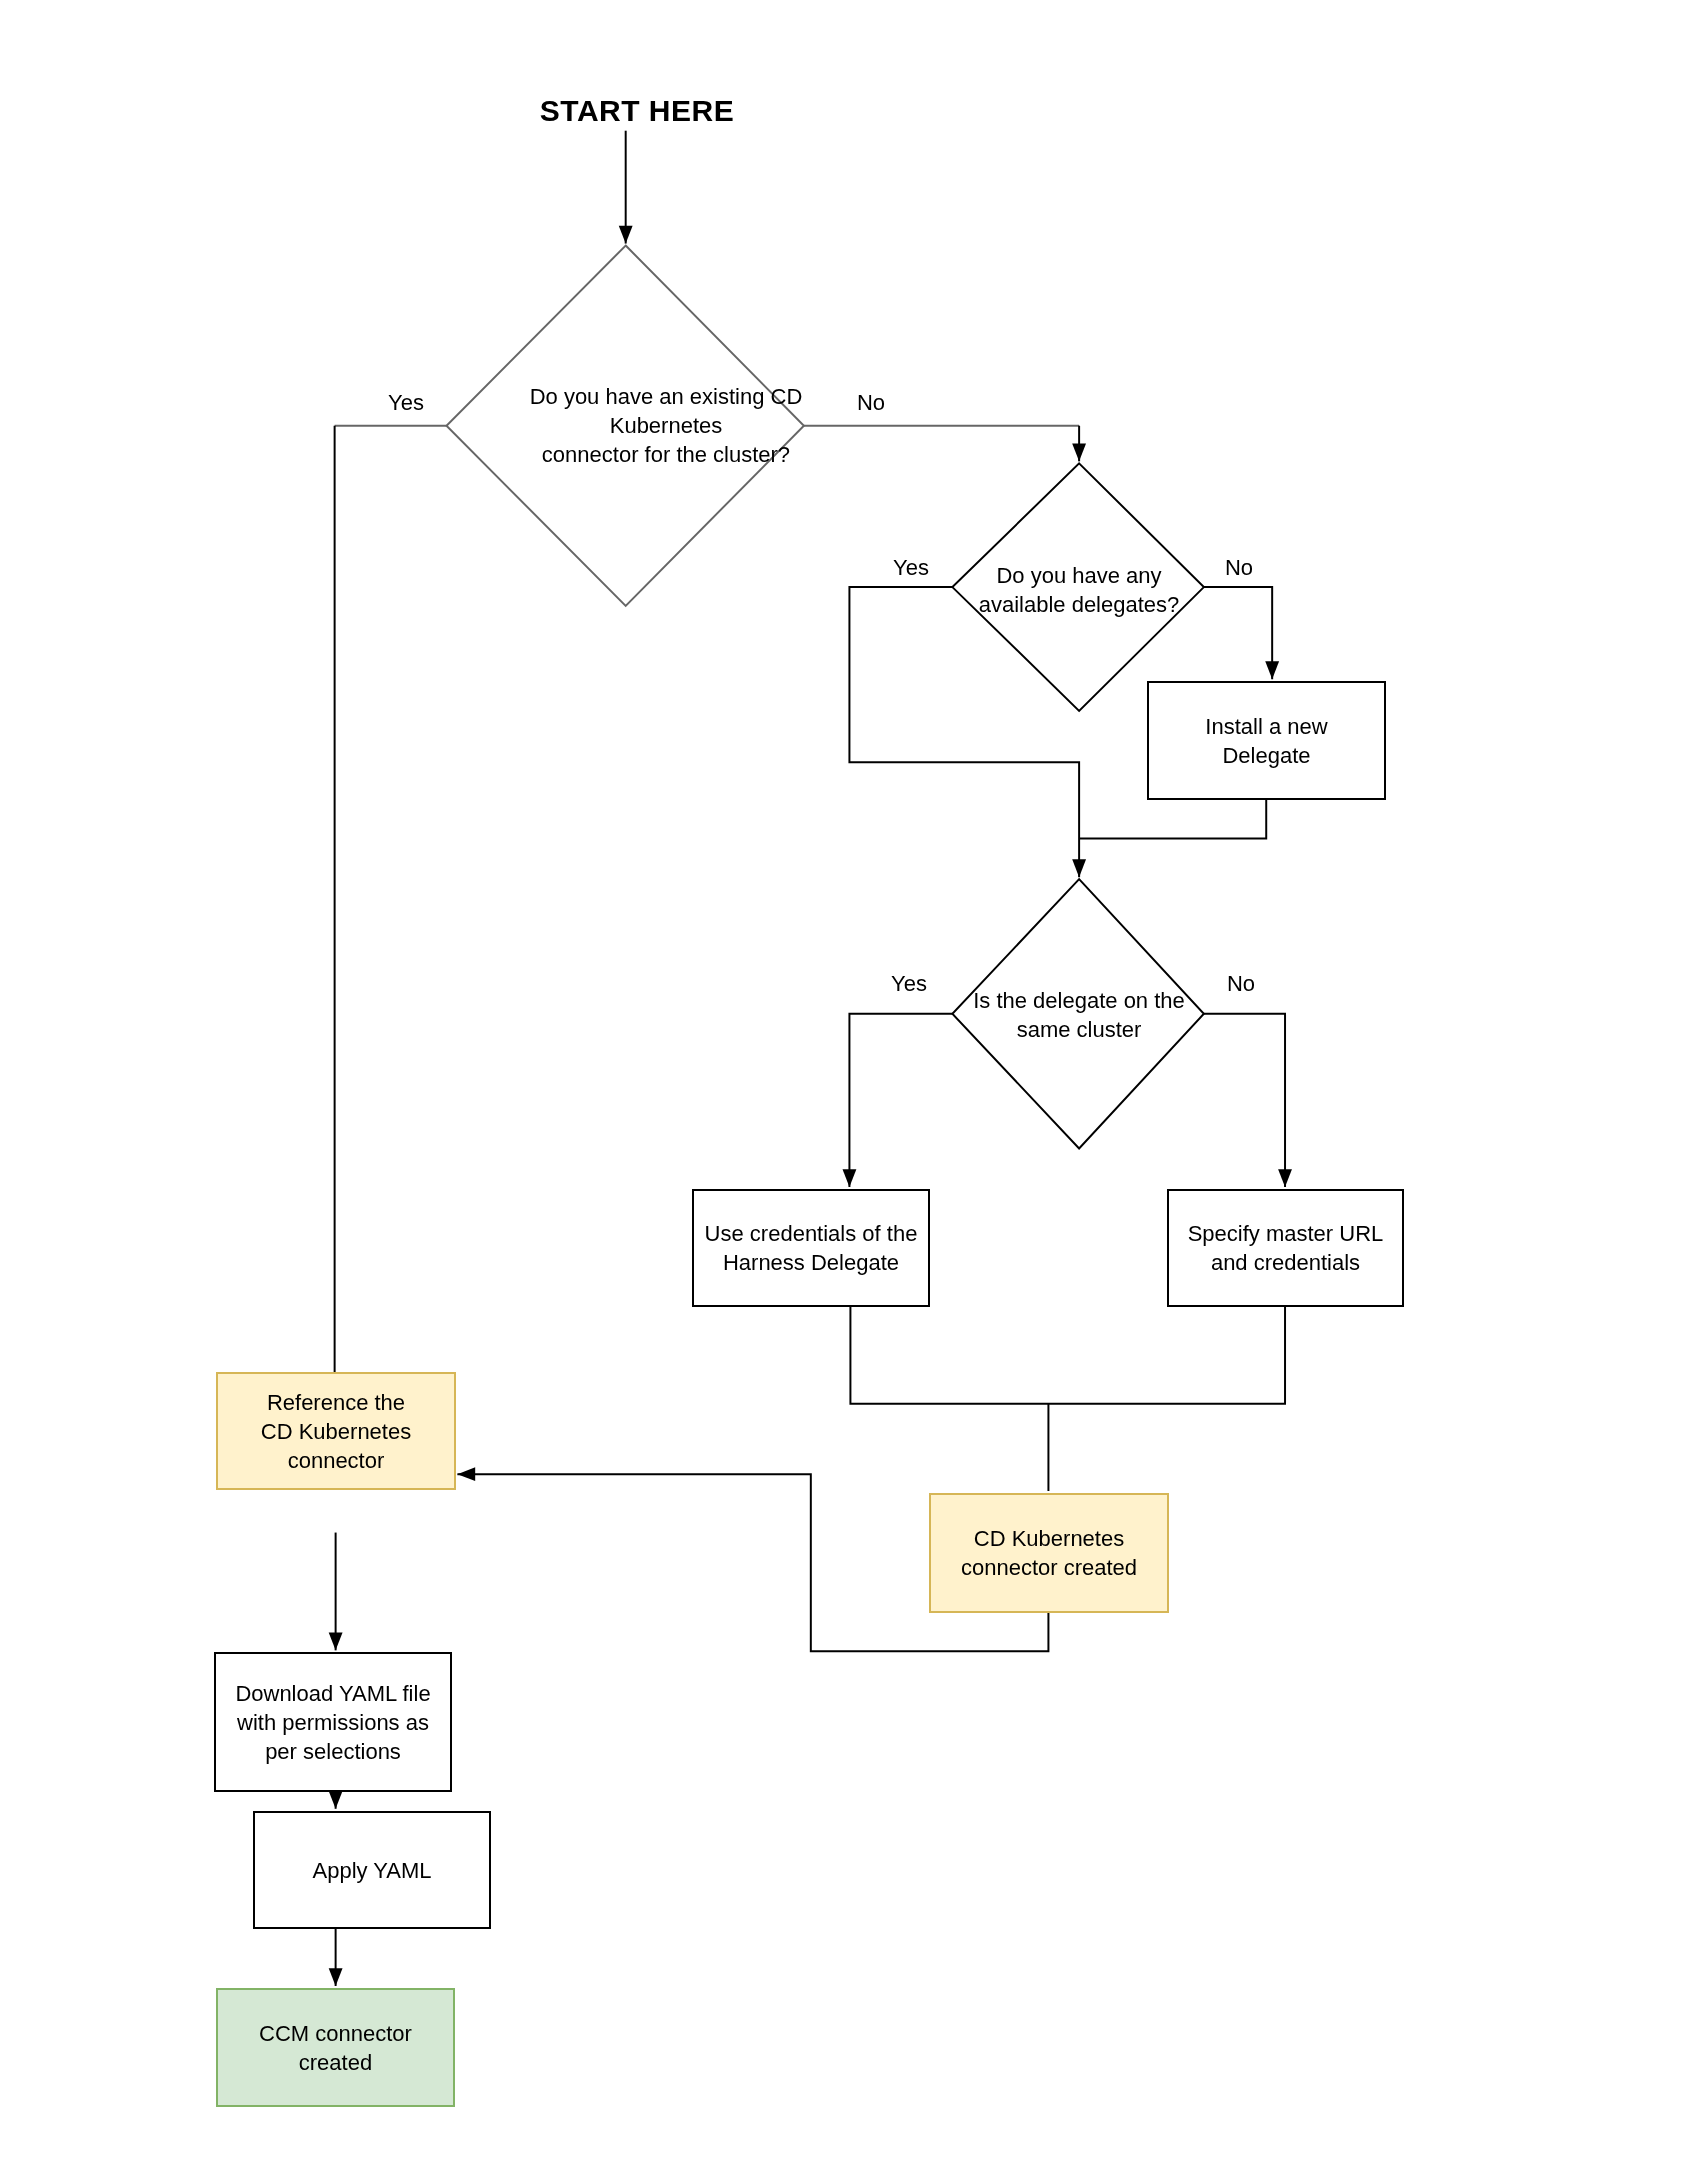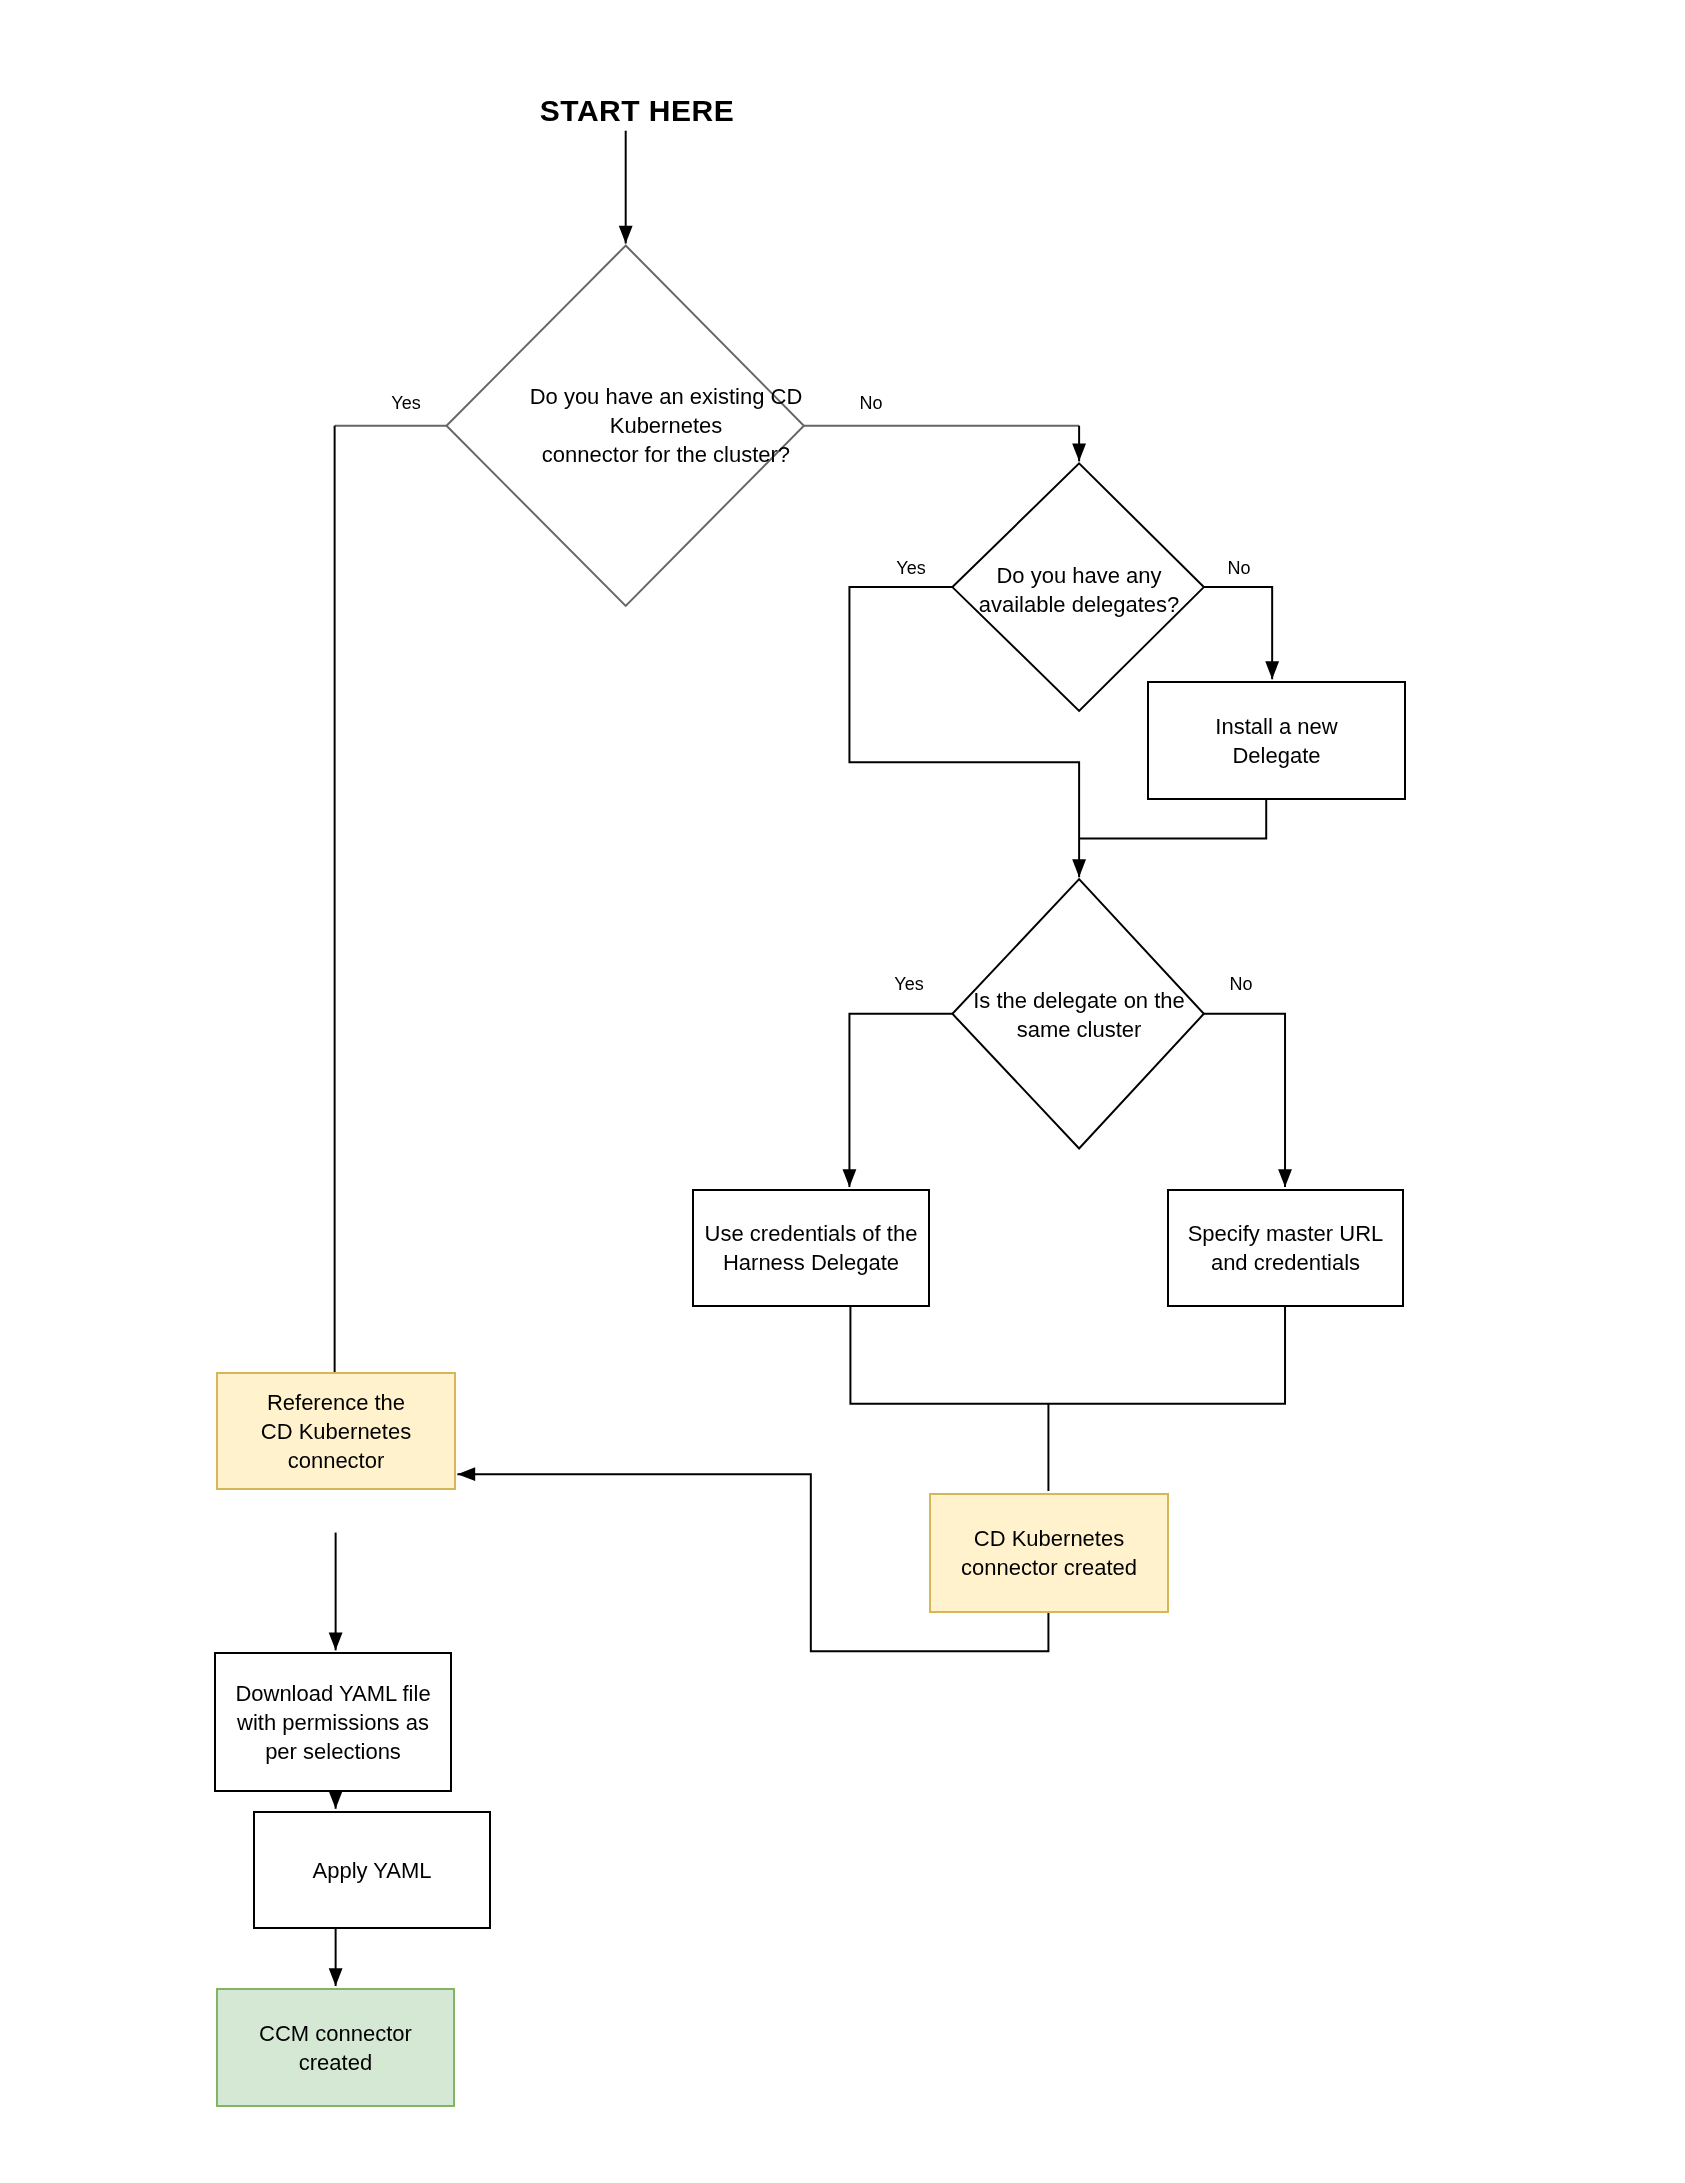--- a/index.html
+++ b/index.html
@@ -24,21 +24,21 @@
   }
   .process{background:#ffffff;border:2px solid var(--line);}
   .yellow{background:var(--yellow-fill);border:2px solid var(--yellow-border);}
   .green{background:var(--green-fill);border:2px solid var(--green-border);}
   .dtext{
     position:absolute;transform:translate(-50%,-50%);text-align:center;
     font-size:22px;line-height:29px;white-space:pre-line;
   }
   .lbl{
     position:absolute;transform:translate(-50%,-50%);
-    font-size:18px;line-height:26px;white-space:nowrap;
+    font-size:22px;line-height:26px;white-space:nowrap;
   }
   .title{
     position:absolute;transform:translate(-50%,-50%);
     font-size:30px;font-weight:bold;white-space:nowrap;letter-spacing:0.5px;
   }
 </style>
 </head>
 <body>
 
 <div id="canvas">
@@ -89,21 +89,21 @@
   <div class="dtext" style="left:1079px;top:1015px;">Is the delegate on the
 same cluster</div>
 
   <div class="lbl" style="left:406px;top:403px;">Yes</div>
   <div class="lbl" style="left:871px;top:403px;">No</div>
   <div class="lbl" style="left:911px;top:568px;">Yes</div>
   <div class="lbl" style="left:1239px;top:568px;">No</div>
   <div class="lbl" style="left:909px;top:984px;">Yes</div>
   <div class="lbl" style="left:1241px;top:984px;">No</div>
 
-  <div class="node process" style="left:1147px;top:681px;width:259px;height:119px;">Install a new
+  <div class="node process" style="left:1147px;top:681px;width:239px;height:119px;">Install a new
 Delegate</div>
 
   <div class="node process" style="left:692px;top:1189px;width:238px;height:118px;">Use credentials of the
 Harness Delegate</div>
 
   <div class="node process" style="left:1167px;top:1189px;width:237px;height:118px;">Specify master URL
 and credentials</div>
 
   <div class="node yellow" style="left:929px;top:1493px;width:240px;height:120px;">CD Kubernetes
 connector created</div>

